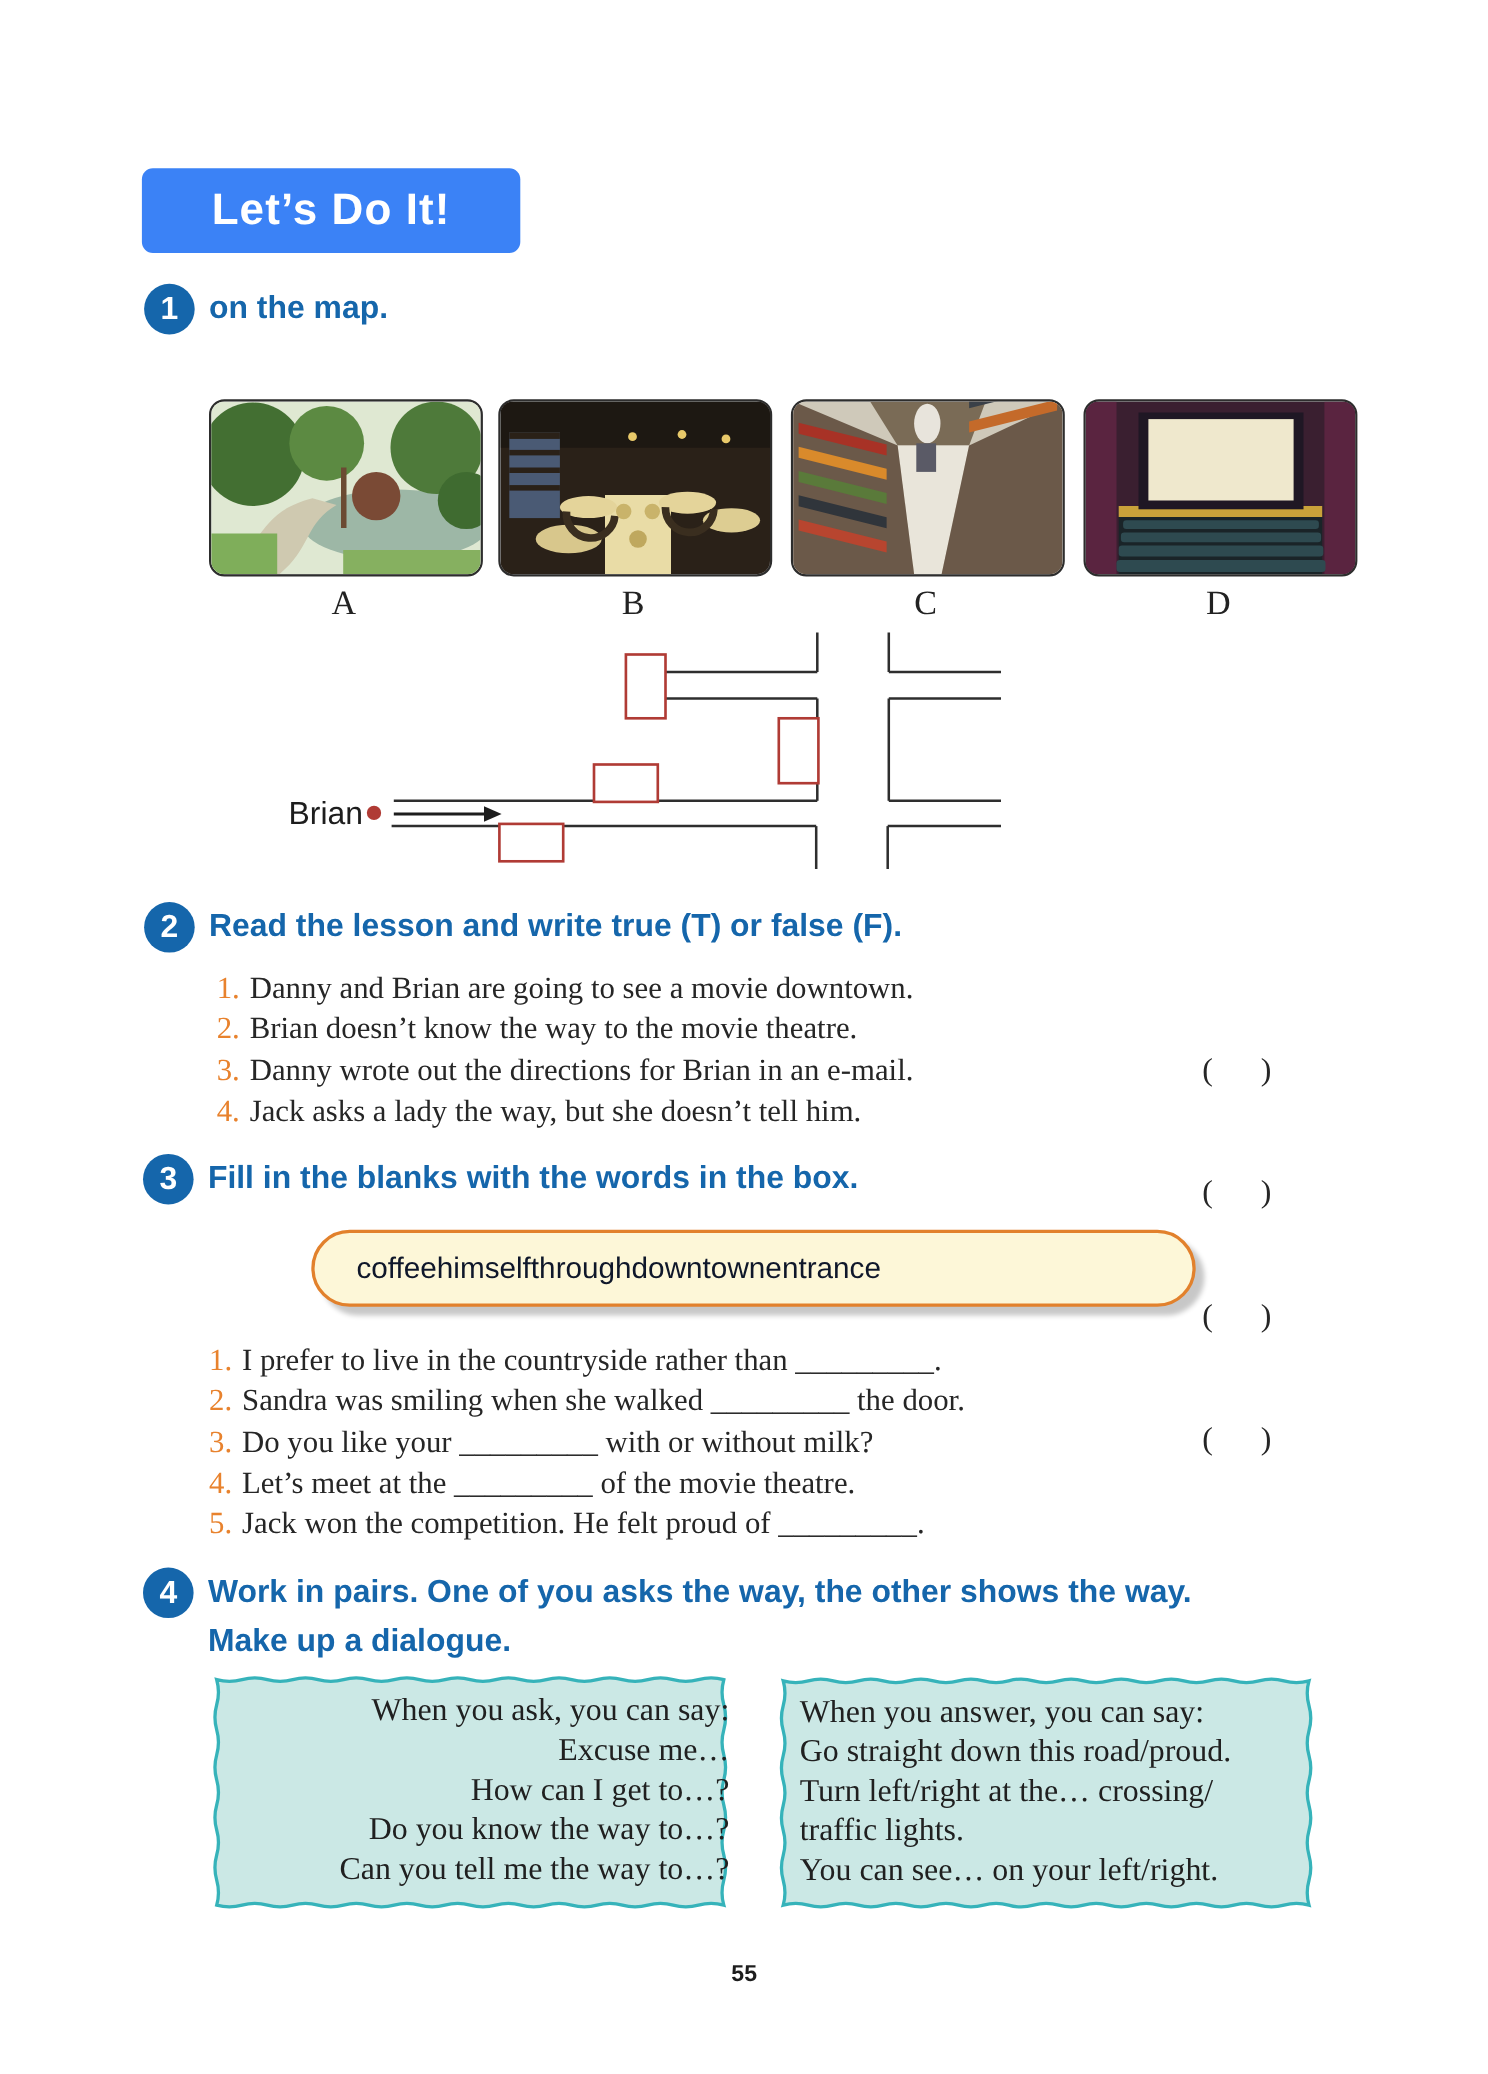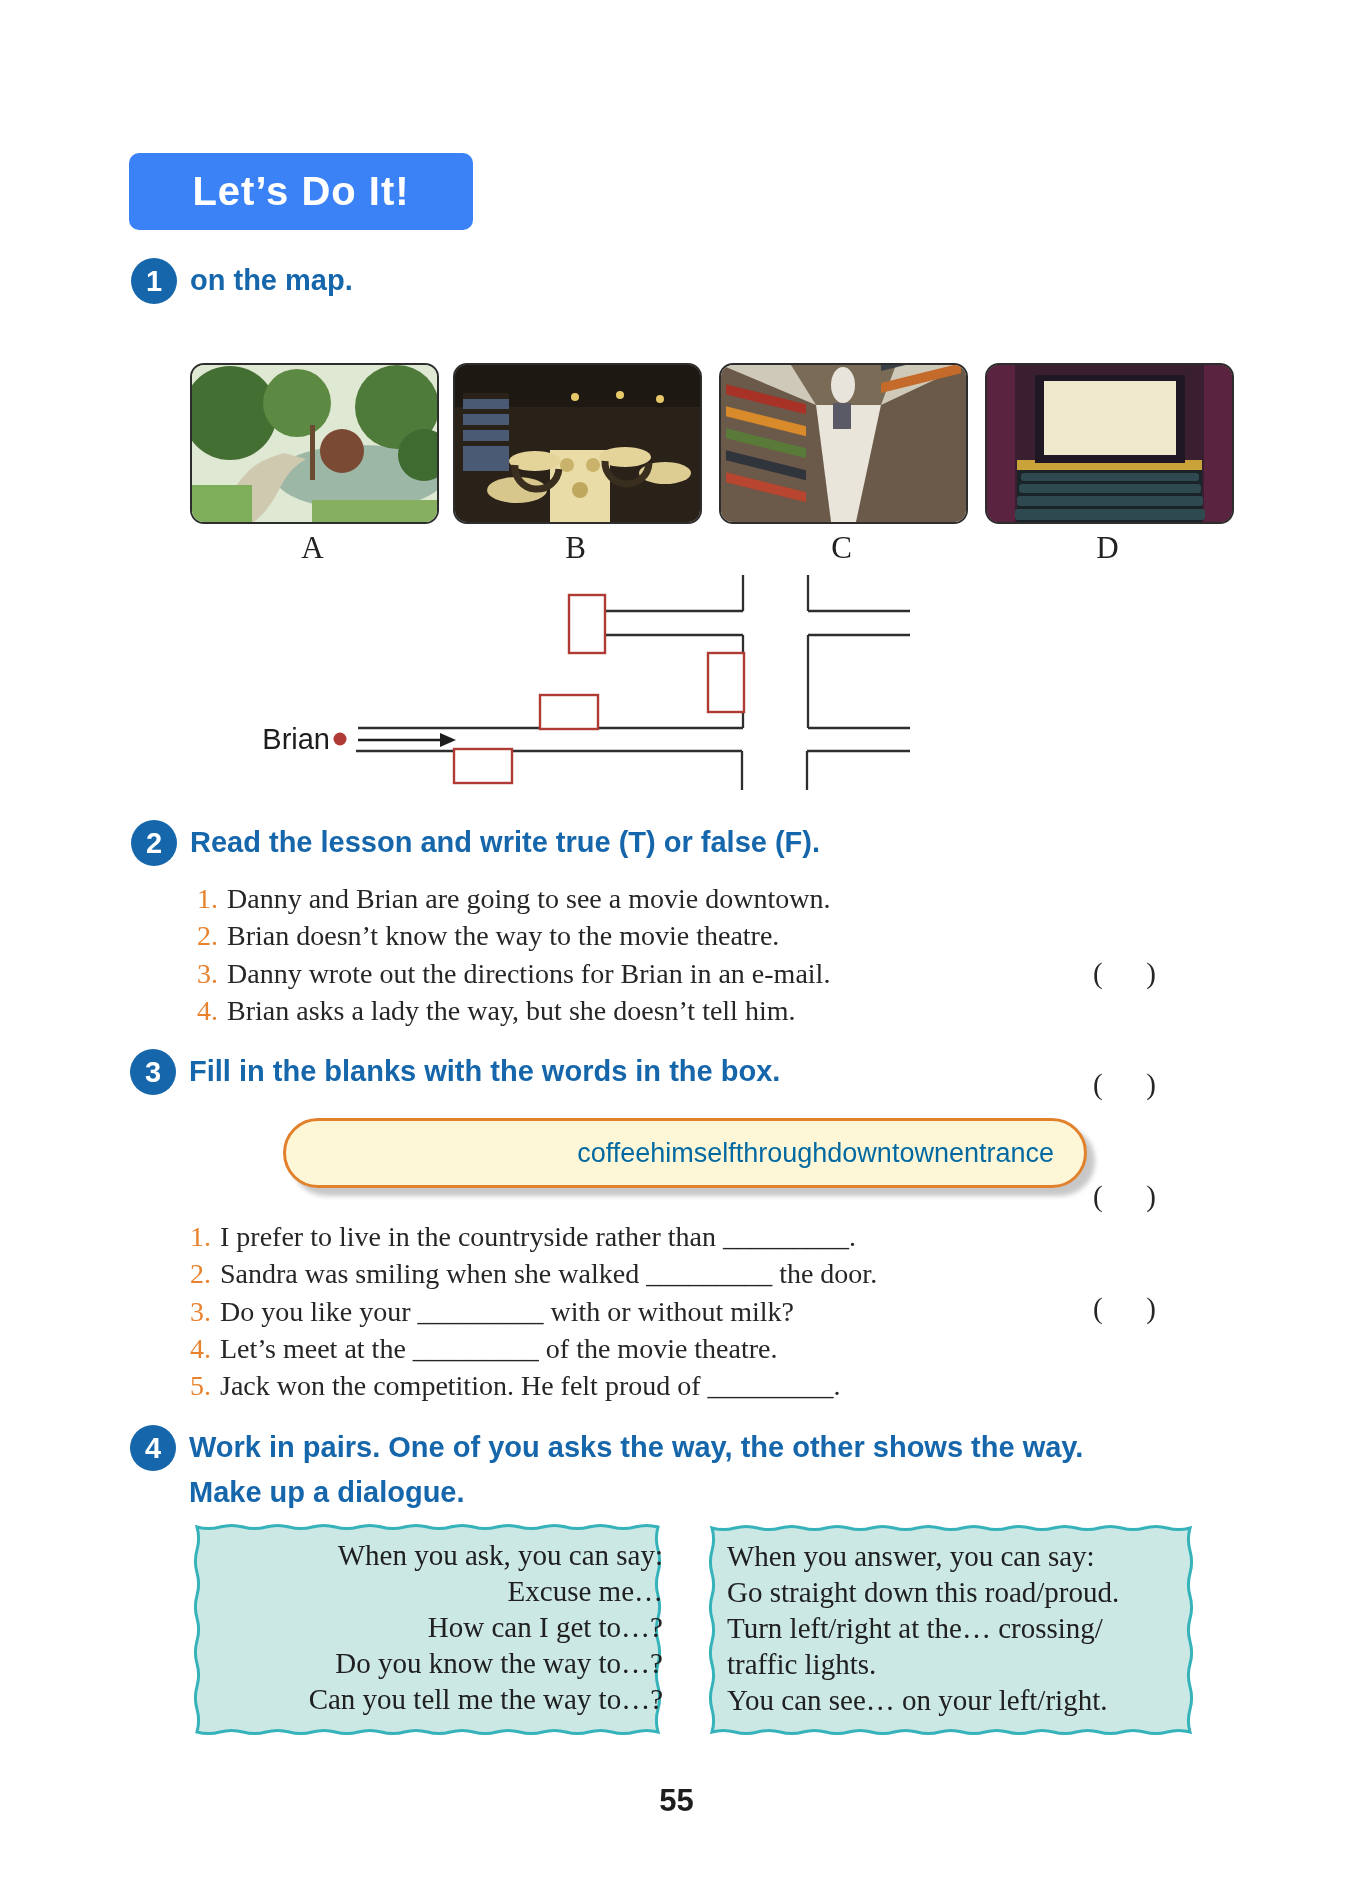--- a/index.html
+++ b/index.html
@@ -34,33 +34,33 @@
   }
   .map-wrap{position:absolute;left:250px;top:565px;width:680px;height:235px;}
   .tf-list{position:absolute;left:197px;top:880px;font-size:28px;color:#262626;line-height:37.3px;white-space:nowrap;}
   .tf-list .num,.fb-list .num{color:#e8822d;}
   .tf-list .txt,.fb-list .txt{padding-left:9px;color:#262626;}
   .answers{position:absolute;left:1093px;top:880px;font-size:29px;color:#262626;line-height:37.3px;white-space:pre;}
   .wordbox{
     position:absolute;left:283px;top:1118px;width:804px;height:70px;box-sizing:border-box;
     background:#fdf7d8;border:3px solid #e2812c;border-radius:35px;
     box-shadow:8px 8px 5px rgba(0,0,0,0.22);
-    display:flex;align-items:center;justify-content:flex-end;
+    display:flex;align-items:center;justify-content:flex-start;
     padding:0 30px 0 38px;
-    font-family:"Liberation Sans",sans-serif;font-size:27px;color:#0369a1;
+    font-family:"Liberation Sans",sans-serif;font-size:27px;color:#0f172a;
   }
   .fb-list{position:absolute;left:190px;top:1218px;font-size:28px;color:#262626;line-height:37.3px;white-space:nowrap;}
   .wavebox{position:absolute;}
   .wavebox .dlg-text{
     position:relative;z-index:1;padding:15px 0 0 20px;
     font-size:29px;line-height:36px;color:#202020;white-space:nowrap;
   }
   .footer-num{
     position:absolute;left:0;top:1783px;width:1353px;text-align:center;
-    font-family:"Liberation Sans",sans-serif;font-weight:bold;font-size:31px;color:#1d1d1d;
+    font-family:"Liberation Sans",sans-serif;font-weight:bold;font-size:21px;color:#1d1d1d;
   }
 </style>
 </head>
 <body>
 
 <div class="banner">
   <span>Let’s Do It!</span>
 </div>
 
 <div class="section-head" style="left:131px;top:258px;">
@@ -192,21 +192,21 @@
 
 <div class="section-head" style="left:131px;top:820px;">
   <div class="badge">2</div>
   <div class="head-text">Read the lesson and write true (T) or false (F).</div>
 </div>
 
 <div class="tf-list">
   <div><span class="num">1.</span><span class="txt">Danny and Brian are going to see a movie downtown.</span></div>
   <div><span class="num">2.</span><span class="txt">Brian doesn’t know the way to the movie theatre.</span></div>
   <div><span class="num">3.</span><span class="txt">Danny wrote out the directions for Brian in an e-mail.</span></div>
-  <div><span class="num">4.</span><span class="txt">Brian asks a lady the way, but she doesn’t tell him.</span></div>
+  <div><span class="num">4.</span><span class="txt">Jack asks a lady the way, but she doesn’t tell him.</span></div>
 </div>
 <div class="answers">
   <div>(      )</div>
   <div>(      )</div>
   <div>(      )</div>
   <div>(      )</div>
 </div>
 
 <div class="section-head" style="left:130px;top:1049px;">
   <div class="badge">3</div>

